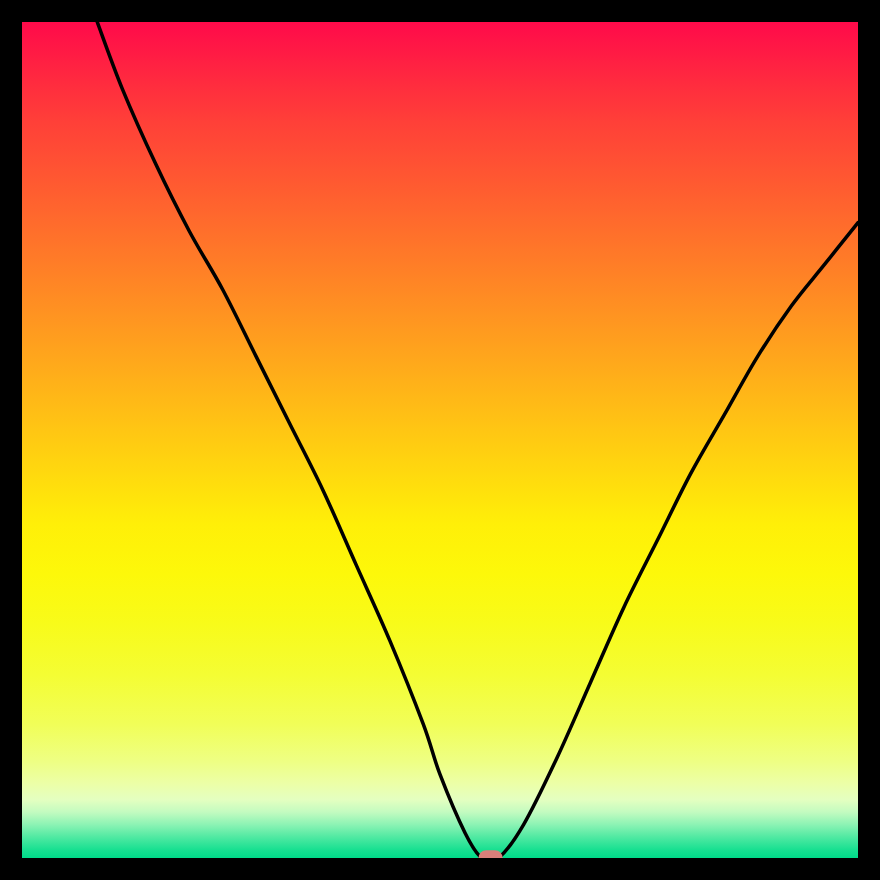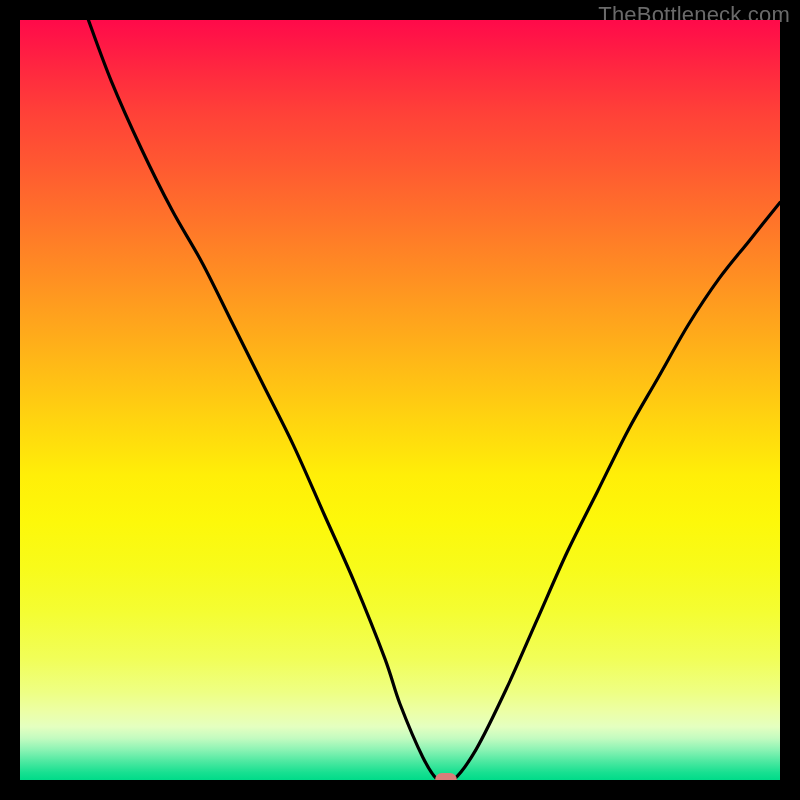--- a/index.html
+++ b/index.html
@@ -76,21 +76,20 @@
     right: 10px;
     color: #6a6a6a;
     font-size: 22px;
     letter-spacing: 0.2px;
   }
 </style>
 </head>
 <body>
 
 <div class="frame">
-  <div class="attribution">TheBottleneck.com</div>
 
   <div class="plot-area">
     <div class="gradient"></div>
 
     <svg class="curve" viewBox="0 0 760 760" preserveAspectRatio="none">
       <path id="curve-path" d="M 68.39999999999999 0 C 72.19999999999999 10.133333333333326, 82.33333333333333 39.26666666666661, 91.2 60.799999999999955 C 100.06666666666668 82.3333333333333, 111.46666666666667 107.6666666666667, 121.60000000000001 129.20000000000005 C 131.73333333333335 150.73333333333338, 141.86666666666667 171.00000000000003, 152 190 C 162.13333333333333 208.99999999999997, 172.26666666666668 224.19999999999993, 182.4 243.19999999999993 C 192.53333333333333 262.19999999999993, 202.66666666666669 283.73333333333335, 212.8 304 C 222.93333333333334 324.26666666666665, 233.0666666666667 344.53333333333336, 243.20000000000002 364.8 C 253.33333333333334 385.06666666666666, 263.46666666666664 404.0666666666667, 273.59999999999997 425.6 C 283.7333333333333 447.1333333333333, 293.8666666666667 471.2, 304 494 C 314.1333333333333 516.8, 324.26666666666665 538.3333333333333, 334.4 562.4 C 344.5333333333333 586.4666666666667, 357.2 618.1333333333333, 364.8 638.4 C 372.40000000000003 658.6666666666666, 373.6666666666667 667.5333333333333, 380 684 C 386.3333333333333 700.4666666666667, 396.4666666666667 724.5333333333334, 402.8 737.2 C 409.1333333333333 749.8666666666667, 412.9333333333334 756.2, 418.00000000000006 760 C 423.0666666666667 763.8, 426.8666666666667 765.0666666666666, 433.2 760 C 439.5333333333333 754.9333333333334, 447.1333333333333 744.8000000000001, 456 729.6 C 464.8666666666667 714.4, 476.2666666666667 690.3333333333333, 486.40000000000003 668.8 C 496.53333333333336 647.2666666666667, 506.66666666666674 623.1999999999999, 516.8000000000001 600.4 C 526.9333333333334 577.6, 537.0666666666666 553.5333333333333, 547.1999999999999 532 C 557.3333333333333 510.4666666666667, 567.4666666666667 491.46666666666664, 577.6 471.2 C 587.7333333333333 450.93333333333334, 597.8666666666667 429.4, 608 410.4 C 618.1333333333333 391.4, 628.2666666666667 374.93333333333334, 638.4 357.2 C 648.5333333333333 339.46666666666664, 658.6666666666666 320.4666666666667, 668.8 304 C 678.9333333333333 287.5333333333333, 689.0666666666667 272.3333333333333, 699.2 258.4 C 709.3333333333334 244.46666666666664, 719.4666666666667 233.06666666666663, 729.6 220.39999999999998 C 739.7333333333333 207.73333333333332, 754.9333333333334 188.73333333333332, 760 182.39999999999998" stroke="#000" stroke-width="3.2" fill="none" stroke-linecap="round" stroke-linejoin="round"></path>
     </svg>
 
     <div id="marker" class="marker" style="left: 425.6px; top: 760px;"></div>
   </div>

